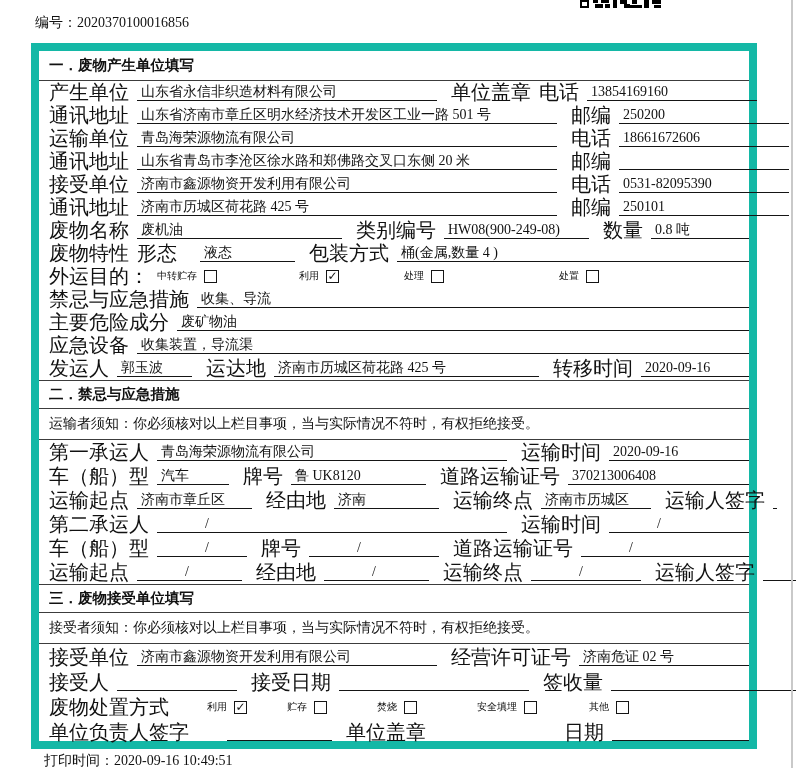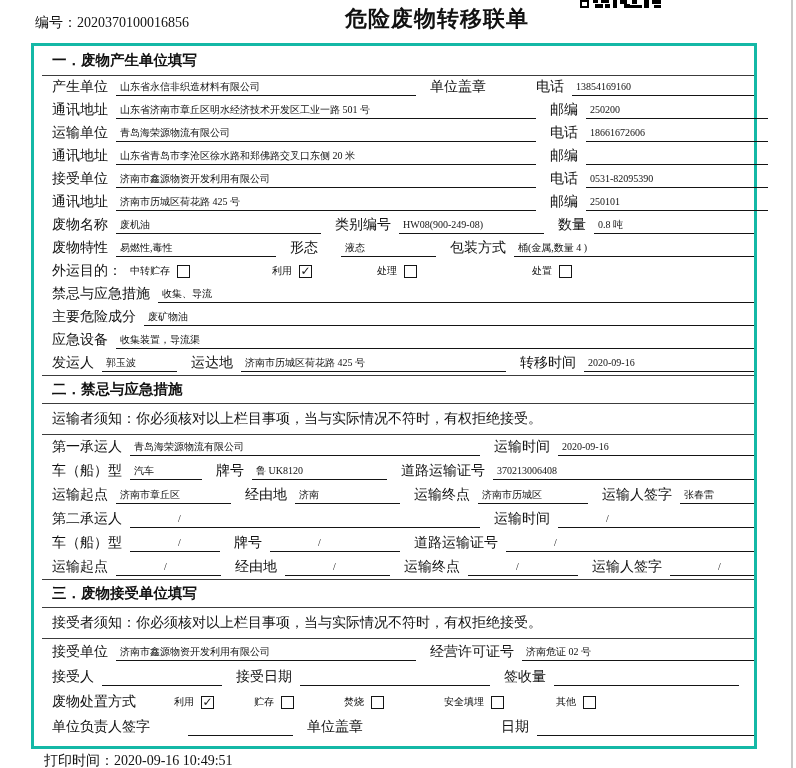--- a/index.html
+++ b/index.html
@@ -4,34 +4,34 @@
 <style>
   html,body{margin:0;padding:0;background:#fff;}
   .page{position:relative;width:796px;height:768px;background:#ffffff;
         font-family:"Liberation Serif","DejaVu Serif",serif;color:#111;overflow:hidden;}
   .serial{position:absolute;top:14px;left:35px;font-size:14px;white-space:nowrap;}
   .title{position:absolute;top:4px;left:0;right:0;padding-left:78px;box-sizing:border-box;
          text-align:center;font-size:22px;font-weight:bold;letter-spacing:1px;}
   .qr{position:absolute;top:0;left:580px;}
   .edge{position:absolute;top:0;left:791px;width:2px;height:768px;background:#c9c9c9;}
   .tbl{position:absolute;top:43px;left:31px;width:726px;height:706px;box-sizing:border-box;
-       border:3px solid #14b8a6;display:flex;flex-direction:column;padding-left:8px;}
+       border:8px solid #14b8a6;display:flex;flex-direction:column;}
   .sec{display:flex;flex-direction:column;}
   .sec + .sec{border-top:1.5px solid #3c3c3c;}
   .shdr{height:30px;display:flex;align-items:center;padding-left:10px;font-weight:bold;
         font-size:14.5px;border-bottom:1.5px solid #3c3c3c;box-sizing:border-box;}
   .sec2 .shdr,.sec3 .shdr{height:28px;}
   .notice{height:31px;display:flex;align-items:center;padding-left:10px;font-size:14px;
         border-bottom:1.5px solid #3c3c3c;box-sizing:border-box;}
   .row{display:flex;align-items:flex-end;padding:0 0 3px 10px;box-sizing:border-box;}
   .sec1 .row{height:23px;}
   .sec2 .row{height:24px;}
   .sec3 .row{height:25px;}
-  .lbl{white-space:nowrap;margin-right:8px;font-size:14px;height:18px;line-height:18px;flex:none;}
-  .fld{border-bottom:1px solid #151515;font-size:10px;height:18px;line-height:18px;
+  .lbl{white-space:nowrap;margin-right:8px;font-size:20px;height:18px;line-height:18px;flex:none;}
+  .fld{border-bottom:1px solid #151515;font-size:14px;height:18px;line-height:18px;
        white-space:nowrap;margin-right:14px;flex:none;box-sizing:border-box;padding-left:4px;overflow:hidden;}
   .fld.flex{flex:1 1 auto;margin-right:0;}
   .fld.ind{padding-left:48px;}
   .rg{margin-left:auto;width:218px;display:flex;align-items:flex-end;flex:none;}
   .rg .fld{flex:1 1 auto;margin-right:0;}
   .cbitem{display:flex;align-items:center;height:18px;flex:none;}
   .cblbl{font-size:10px;white-space:nowrap;}
   .cb{display:inline-block;width:11px;height:11px;border:1px solid #151515;margin-left:7px;
       font-size:12px;line-height:11px;text-align:center;flex:none;
       font-family:"DejaVu Sans",sans-serif;}
@@ -40,21 +40,20 @@
 </style>
 </head>
 <body>
 
 <div class="page">
 
   <div class="serial">
     <span>编号：</span><span>2020370100016856</span>
   </div>
 
-  <div class="title">危险废物转移联单</div>
 
   <svg class="qr" width="85" height="9" viewBox="0 0 85 9">
     <g fill="#000">
       <rect x="0" y="0" width="9" height="2"></rect>
         <rect x="0" y="0" width="2" height="8"></rect>
       <rect x="7" y="0" width="2" height="8"></rect>
         <rect x="0" y="6" width="9" height="2"></rect>
       <rect x="13" y="0" width="5" height="3"></rect>
         <rect x="21" y="0" width="8" height="3"></rect>
       <rect x="15" y="4" width="8" height="4"></rect>
@@ -125,21 +124,20 @@
         <div class="row">
           <span class="lbl">废物名称</span>
           <span class="fld" style="width: 205px;">废机油</span>
           <span class="lbl">类别编号</span>
           <span class="fld" style="width: 145px;">HW08(900-249-08)</span>
           <span class="lbl">数量</span>
           <span class="fld flex">0.8 吨</span>
         </div>
         <div class="row">
           <span class="lbl">废物特性</span>
-          <span class="fld" style="width: 160px;">易燃性,毒性</span>
           <span class="lbl">形态</span>
           <span class="fld" style="width: 95px; margin-left: 15px;">液态</span>
           <span class="lbl">包装方式</span>
           <span class="fld flex">桶(金属,数量 4 )</span>
         </div>
         <div class="row">
           <span class="lbl">外运目的：</span>
           <span class="cbitem">
             <span class="cblbl">中转贮存</span>
             <span class="cb"></span>

